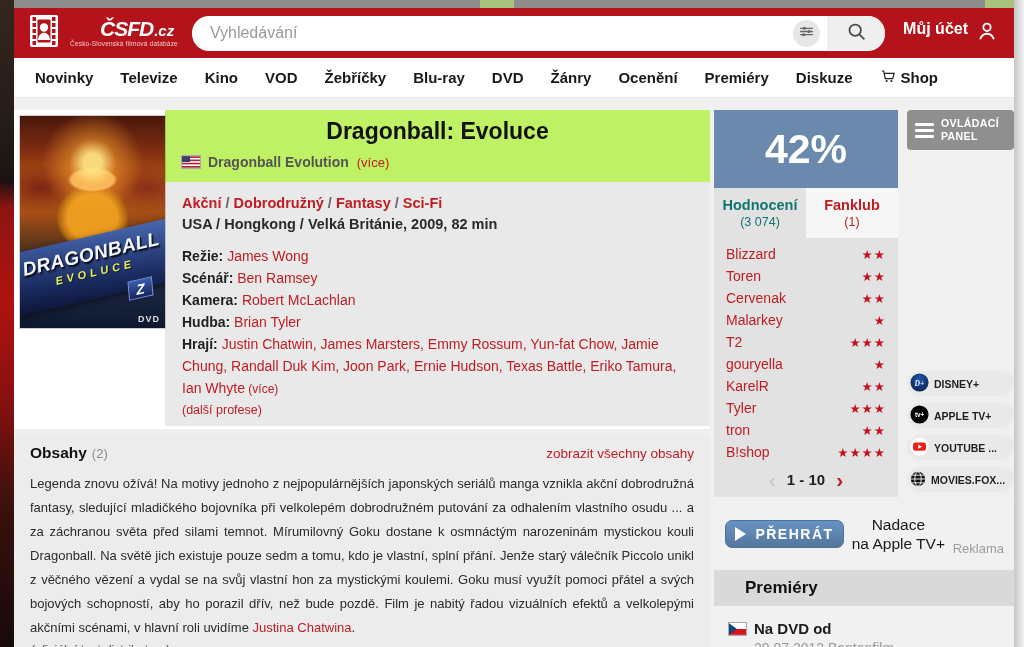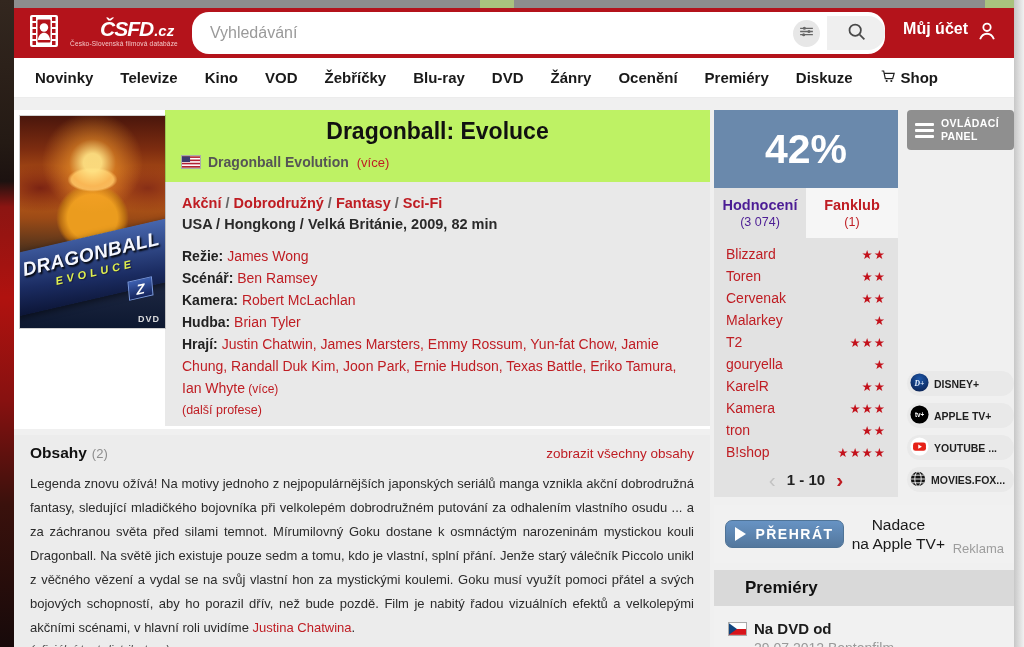--- a/index.html
+++ b/index.html
@@ -24,21 +24,21 @@
   .page{position:absolute;left:14px;top:8px;width:1000px;height:639px;background:#f0f0f0;}
 
   
   .site-header{height:50px;background:var(--red-dark);display:flex;align-items:center;padding:0 16px 0 12px;}
   .logo{display:flex;align-items:center;gap:8px;text-decoration:none;cursor:pointer;flex:none;}
   .logo-text{display:flex;flex-direction:column;line-height:1;}
   .logo-row{display:flex;align-items:baseline;color:#fff;font-style:italic;font-weight:bold;}
   .logo-csfd{font-size:21px;letter-spacing:-1px;margin-left:30px;}
   .logo-cz{font-size:15px;margin-left:1px;}
   .logo-tagline{color:#f4c9c9;font-size:6.5px;margin-top:2px;letter-spacing:.2px;white-space:nowrap;}
-  .search{flex:1;margin:0 18px 0 14px;height:42px;background:#fff;border-radius:17px;display:flex;align-items:center;overflow:hidden;}
+  .search{flex:1;margin:0 18px 0 14px;height:35px;background:#fff;border-radius:17px;display:flex;align-items:center;overflow:hidden;}
   .search input{flex:1;border:none;outline:none;font-size:16px;padding:0 10px 0 18px;color:#333;font-family:"Liberation Sans",sans-serif;background:transparent;}
   .search input::placeholder{color:#9a9a9a;}
   .filter-btn{width:27px;height:27px;border-radius:50%;background:#e7e7e7;border:none;display:flex;align-items:center;justify-content:center;cursor:pointer;flex:none;margin-right:7px;}
   .search-btn{width:58px;height:34px;background:#efefef;border:none;border-radius:0 17px 17px 0;display:flex;align-items:center;justify-content:center;cursor:pointer;flex:none;}
   .account{display:flex;align-items:flex-start;gap:8px;color:#fff;font-weight:bold;font-size:16px;cursor:pointer;flex:none;}
 
   
   .main-nav{height:40px;background:#fff;display:flex;align-items:center;gap:27px;padding-left:21px;border-bottom:1px solid #ececec;}
   .nav-item{font-size:15px;font-weight:600;color:#191919;cursor:pointer;display:flex;align-items:center;gap:5px;white-space:nowrap;}
 
@@ -96,21 +96,21 @@
   .footnote{font-style:italic;color:#555;font-size:12.5px;}
 
   
   .top-row{display:flex;justify-content:space-between;}
   .rating-panel{width:184px;}
   .score-box{height:78px;background:var(--blue);color:#fff;font-size:41px;font-weight:bold;display:flex;align-items:center;justify-content:center;}
   .tabs{display:flex;height:50px;}
   .tab{flex:1;display:flex;flex-direction:column;align-items:center;justify-content:center;cursor:pointer;gap:2px;}
   .tab-label{font-size:14.5px;font-weight:bold;}
   .tab-count{font-size:12.5px;}
-  .tab.active{background:#e2e2e2;color:#4c1d95;}
+  .tab.active{background:#e2e2e2;color:#0f766e;}
   .tab.fanklub{background:#f6f6f6;color:var(--red);}
   .list-wrap{background:#e2e2e2;padding:5px 12px 9px;}
   .rt-row{display:flex;height:22px;align-items:center;font-size:14px;}
   .rt-user{color:var(--red);cursor:pointer;}
   .rt-stars{margin-left:auto;color:#c3121c;font-size:12.5px;font-family:"DejaVu Sans",sans-serif;letter-spacing:1px;}
   .pagination{display:flex;align-items:center;justify-content:center;gap:11px;padding-top:8px;font-size:15px;}
   .pg-prev{color:#c2c2c2;font-size:21px;line-height:14px;cursor:pointer;}
   .pg-range{color:#222;font-weight:600;}
   .pg-next{color:var(--red);font-weight:bold;font-size:21px;line-height:14px;cursor:pointer;}
 
@@ -327,21 +327,21 @@
                 </div>
                 <div class="rt-row">
                   <a class="rt-user">gouryella</a>
                   <span class="rt-stars">★</span>
                 </div>
                 <div class="rt-row">
                   <a class="rt-user">KarelR</a>
                   <span class="rt-stars">★★</span>
                 </div>
                 <div class="rt-row">
-                  <a class="rt-user">Kamera</a>
+                  <a class="rt-user">Tyler</a>
                   <span class="rt-stars">★★★</span>
                 </div>
                 <div class="rt-row">
                   <a class="rt-user">tron</a>
                   <span class="rt-stars">★★</span>
                 </div>
                 <div class="rt-row">
                   <a class="rt-user">B!shop</a>
                   <span class="rt-stars">★★★★</span>
                 </div>

